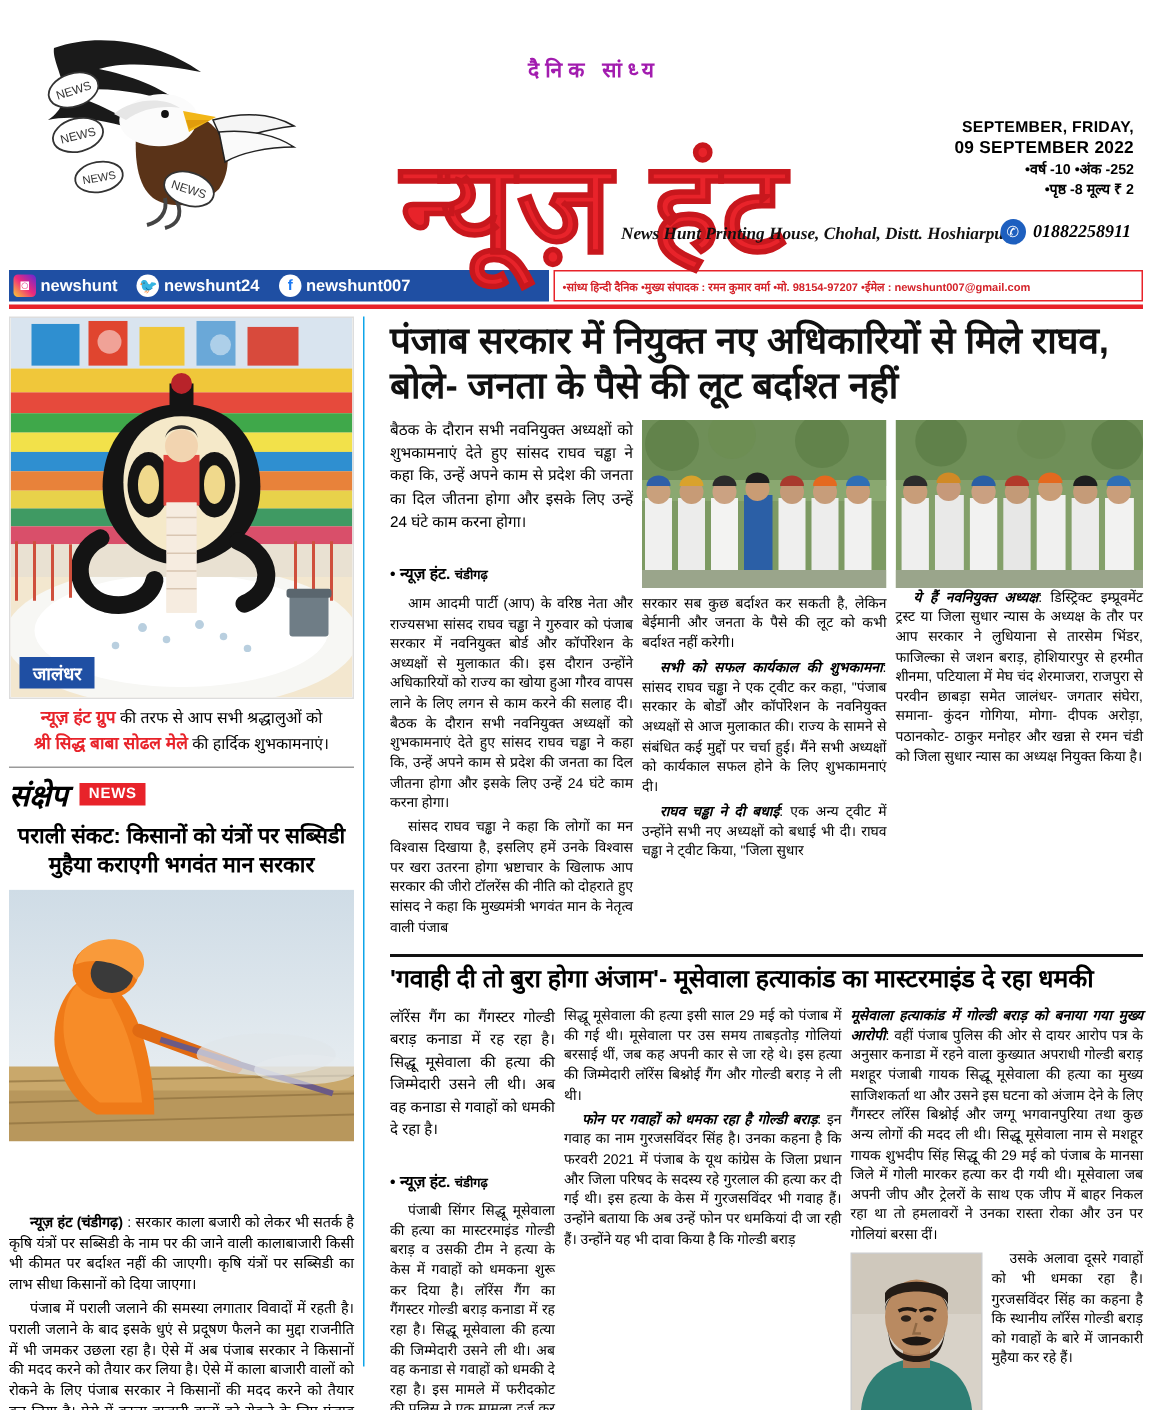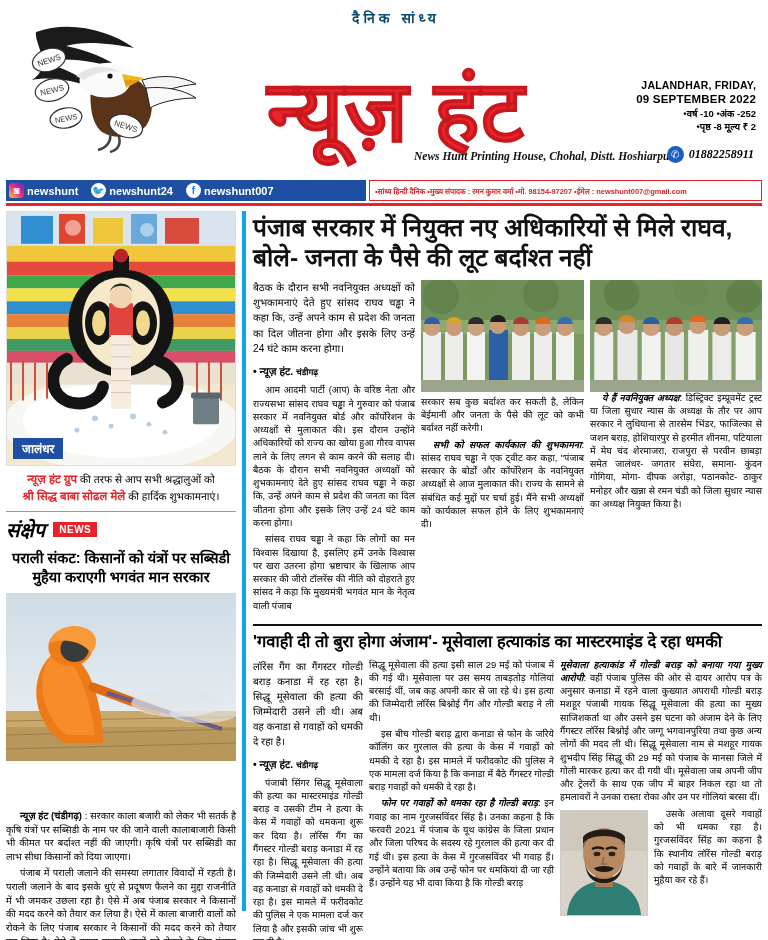--- a/index.html
+++ b/index.html
@@ -10,21 +10,21 @@
     color:#000;
     overflow:hidden;
     position:relative;
   }
   .page{position:relative;width:768px;height:940px;box-sizing:border-box;padding:0 6px;}
 
   
   .masthead{position:relative;height:178px;}
   .eagle-wrap{position:absolute;left:8px;top:14px;width:200px;height:140px;}
   .logo-block{position:absolute;left:195px;top:8px;width:390px;text-align:center;}
-  .pre-title{font-size:14px;font-weight:bold;letter-spacing:4px;color:#0c4a6e;margin-bottom:-4px;}
+  .pre-title{font-size:14px;font-weight:bold;letter-spacing:4px;color:#a21caf;margin-bottom:-4px;margin-top:28px;}
   .big-title{
     font-size:86px;line-height:0.95;font-weight:bold;color:#e8232a;
     letter-spacing:1px;
     margin-top:48px;
     -webkit-text-stroke:1px #c8171d;
   }
   .press-line{
     position:absolute;left:390px;top:150px;width:280px;text-align:right;
     font-family:"Liberation Serif", serif;font-style:italic;font-weight:bold;font-size:11.5px;color:#111;
   }
@@ -44,21 +44,21 @@
   .tw{background:#fff;color:#1da1f2;border-radius:50%;}
   .fb{background:#fff;color:#1877f2;border-radius:50%;font-weight:bold;}
   .shandle{color:#fff;font-size:11px;font-weight:bold;margin-right:10px;}
   .social-right{flex:1;border:1px solid #e8232a;display:flex;align-items:center;padding-left:5px;margin-left:3px;}
   .social-right span{font-size:7.4px;color:#d42229;font-weight:bold;letter-spacing:0;}
   .redrule{height:3px;background:#e8232a;margin-top:2px;}
 
   
   .content{display:flex;gap:6px;margin-top:5px;height:700px;}
   .col-left{width:230px;flex:0 0 230px;position:relative;}
-  .col-right{flex:1;position:relative;border-left:4px solid #0ea5e9;padding-left:7px;}
+  .col-right{flex:1;position:relative;border-left:1px solid #0ea5e9;padding-left:17px;}
 
   
   .photo-main{width:100%;height:255px;position:relative;overflow:hidden;border:1px solid #ddd;box-sizing:border-box;}
   .loc-badge{position:absolute;left:6px;bottom:6px;background:#1f4fa3;color:#fff;font-size:12px;font-weight:bold;padding:2px 9px;}
   .photo-caption{margin-top:5px;text-align:center;font-size:10.5px;line-height:1.45;}
   .photo-caption b.red{color:#e8232a;font-weight:bold;font-size:11.5px;}
   .sep-line{height:1px;background:#9a9a9a;margin:7px 0 4px;}
   .sankshep-row{display:flex;align-items:center;gap:8px;}
   .sankshep{font-family:"Liberation Serif", serif;font-style:italic;font-size:20px;font-weight:bold;}
   .news-badge{background:#e8232a;color:#fff;font-size:10px;font-weight:bold;padding:2px 6px;letter-spacing:.5px;}
@@ -69,21 +69,21 @@
   .col-text b{font-weight:bold;}
 
   
   .headline-main{
     font-size:24.5px;font-weight:bold;line-height:1.22;color:#111;margin:2px 0 7px;
   }
   .story-grid{display:flex;gap:6px;}
   .scol{font-size:9.3px;line-height:1.43;text-align:justify;}
   .scol p{margin:0 0 3px 0;text-indent:12px;}
   .scol p.noind{text-indent:0;}
-  .byline{font-size:10.5px;font-weight:bold;margin:8px 0 5px;}
+  .byline{font-size:10.5px;font-weight:bold;margin:20px 0 5px;}
   .byline .city{font-size:8.6px;font-weight:bold;}
   .lead{font-size:10.2px;line-height:1.5;text-align:justify;font-weight:500;}
   .inline-head{font-weight:bold;font-style:italic;}
   .photo-group{width:100%;height:110px;overflow:hidden;position:relative;}
   .rule-h{height:2px;background:#111;margin:8px 0 5px;}
   .headline-2{font-size:16.5px;font-weight:bold;line-height:1.25;margin:0 0 7px;}
   .mug{width:86px;height:104px;overflow:hidden;float:left;margin:2px 6px 3px 0;position:relative;border:1px solid #ccc;}
 </style>
 </head>
 <body>
@@ -124,21 +124,21 @@
         </g>
       </svg>
     </div>
 
     <div class="logo-block">
       <div class="pre-title">दैनिक सांध्य</div>
       <div class="big-title">न्यूज़ हंट</div>
     </div>
 
     <div class="datebox">
-      <div class="d1">JALANDHAR, FRIDAY,</div>
+      <div class="d1">SEPTEMBER, FRIDAY,</div>
       <div class="d2">09 SEPTEMBER 2022</div>
       <div class="d3">•वर्ष -10  •अंक -252</div>
       <div class="d4">•पृष्ठ -8 मूल्य ₹ 2</div>
     </div>
 
     <div class="press-line">News Hunt Printing House, Chohal, Distt. Hoshiarpur.</div>
 
     <div class="phone-wrap">
       <span class="phone-circle">✆</span>
       <span class="phone-num">01882258911</span>
@@ -350,20 +350,23 @@
                 <rect x="135" y="52" width="18" height="48" fill="#f1f1f0"></rect>
                   <circle cx="144" cy="48" r="8" fill="#c89c78"></circle>
                   <path d="M136 44 a8 7 0 0 1 16 0 z" fill="#2f6fb5"></path>
               </g>
               <rect y="100" width="163" height="12" fill="#9aa58b"></rect>
             </svg>
           </div>
           <p class="noind" style="margin-top:4px;">सरकार सब कुछ बर्दाश्त कर सकती है, लेकिन बेईमानी और जनता के पैसे की लूट को कभी बर्दाश्त नहीं करेगी।</p>
           <p>
             <b class="inline-head">सभी को सफल कार्यकाल की शुभकामना</b><span>: सांसद राघव चड्ढा ने एक ट्वीट कर कहा, "पंजाब सरकार के बोर्डों और कॉर्पोरेशन के नवनियुक्त अध्यक्षों से आज मुलाकात की। राज्य के सामने से संबंधित कई मुद्दों पर चर्चा हुई। मैंने सभी अध्यक्षों को कार्यकाल सफल होने के लिए शुभकामनाएं दी।</span>
+          </p>
+          <p>
+            <b class="inline-head">राघव चड्ढा ने दी बधाई</b><span>: एक अन्य ट्वीट में उन्होंने सभी नए अध्यक्षों को बधाई भी दी। राघव चड्ढा ने ट्वीट किया, "जिला सुधार</span>
           </p>
         </div>
 
         <div class="scol" style="flex:1;">
           <div class="photo-group" style="height:112px;">
             <svg width="100%" height="100%" viewBox="0 0 163 112" preserveAspectRatio="none">
               <rect width="163" height="112" fill="#84a06a"></rect>
               <rect y="0" width="163" height="40" fill="#6f8f58"></rect>
               <circle cx="30" cy="14" r="17" fill="#5e7f48" opacity=".85"></circle>
               <circle cx="96" cy="10" r="16" fill="#6b8b52" opacity=".85"></circle>
@@ -411,21 +414,20 @@
           <div class="byline">
             • <span>न्यूज़ हंट.</span>
             <span class="city">चंडीगढ़</span>
           </div>
           <p>पंजाबी सिंगर सिद्धू मूसेवाला की हत्या का मास्टरमाइंड गोल्डी बराड़ व उसकी टीम ने हत्या के केस में गवाहों को धमकना शुरू कर दिया है। लॉरेंस गैंग का गैंगस्टर गोल्डी बराड़ कनाडा में रह रहा है। सिद्धू मूसेवाला की हत्या की जिम्मेदारी उसने ली थी। अब वह कनाडा से गवाहों को धमकी दे रहा है। इस मामले में फरीदकोट की पुलिस ने एक मामला दर्ज कर लिया है और इसकी जांच भी शुरू कर दी है।</p>
 
         </div>
 
         <div class="scol" style="width:185px;flex:0 0 185px;">
           <p class="noind">सिद्धू मूसेवाला की हत्या इसी साल 29 मई को पंजाब में की गई थी। मूसेवाला पर उस समय ताबड़तोड़ गोलियां बरसाई थीं, जब कह अपनी कार से जा रहे थे। इस हत्या की जिम्मेदारी लॉरेंस बिश्नोई गैंग और गोल्डी बराड़ ने ली थी।</p>
-          <p>इस बीच गोल्डी बराड़ द्वारा कनाडा से फोन के जरिये कॉलिंग कर गुरलाल की हत्या के केस में गवाहों को धमकी दे रहा है। इस मामले में फरीदकोट की पुलिस ने एक मामला दर्ज किया है कि कनाडा में बैठे गैंगस्टर गोल्डी बराड़ गवाहों को धमकी दे रहा है।</p>
           <p>
             <b class="inline-head">फोन पर गवाहों को धमका रहा है गोल्डी बराड़</b><span>: इन गवाह का नाम गुरजसविंदर सिंह है। उनका कहना है कि फरवरी 2021 में पंजाब के यूथ कांग्रेस के जिला प्रधान और जिला परिषद के सदस्य रहे गुरलाल की हत्या कर दी गई थी। इस हत्या के केस में गुरजसविंदर भी गवाह हैं। उन्होंने बताया कि अब उन्हें फोन पर धमकियां दी जा रही हैं। उन्होंने यह भी दावा किया है कि गोल्डी बराड़</span>
           </p>
         </div>
 
         <div class="scol" style="flex:1;">
           <p class="noind">
             <b class="inline-head">मूसेवाला हत्याकांड में गोल्डी बराड़ को बनाया गया मुख्य आरोपी</b><span>: वहीं पंजाब पुलिस की ओर से दायर आरोप पत्र के अनुसार कनाडा में रहने वाला कुख्यात अपराधी गोल्डी बराड़ मशहूर पंजाबी गायक सिद्धू मूसेवाला की हत्या का मुख्य साजिशकर्ता था और उसने इस घटना को अंजाम देने के लिए गैंगस्टर लॉरेंस बिश्नोई और जग्गू भगवानपुरिया तथा कुछ अन्य लोगों की मदद ली थी। सिद्धू मूसेवाला नाम से मशहूर गायक शुभदीप सिंह सिद्धू की 29 मई को पंजाब के मानसा जिले में गोली मारकर हत्या कर दी गयी थी। मूसेवाला जब अपनी जीप और ट्रेलरों के साथ एक जीप में बाहर निकल रहा था तो हमलावरों ने उनका रास्ता रोका और उन पर गोलियां बरसा दीं।</span>
           </p>
           <div class="mug">

